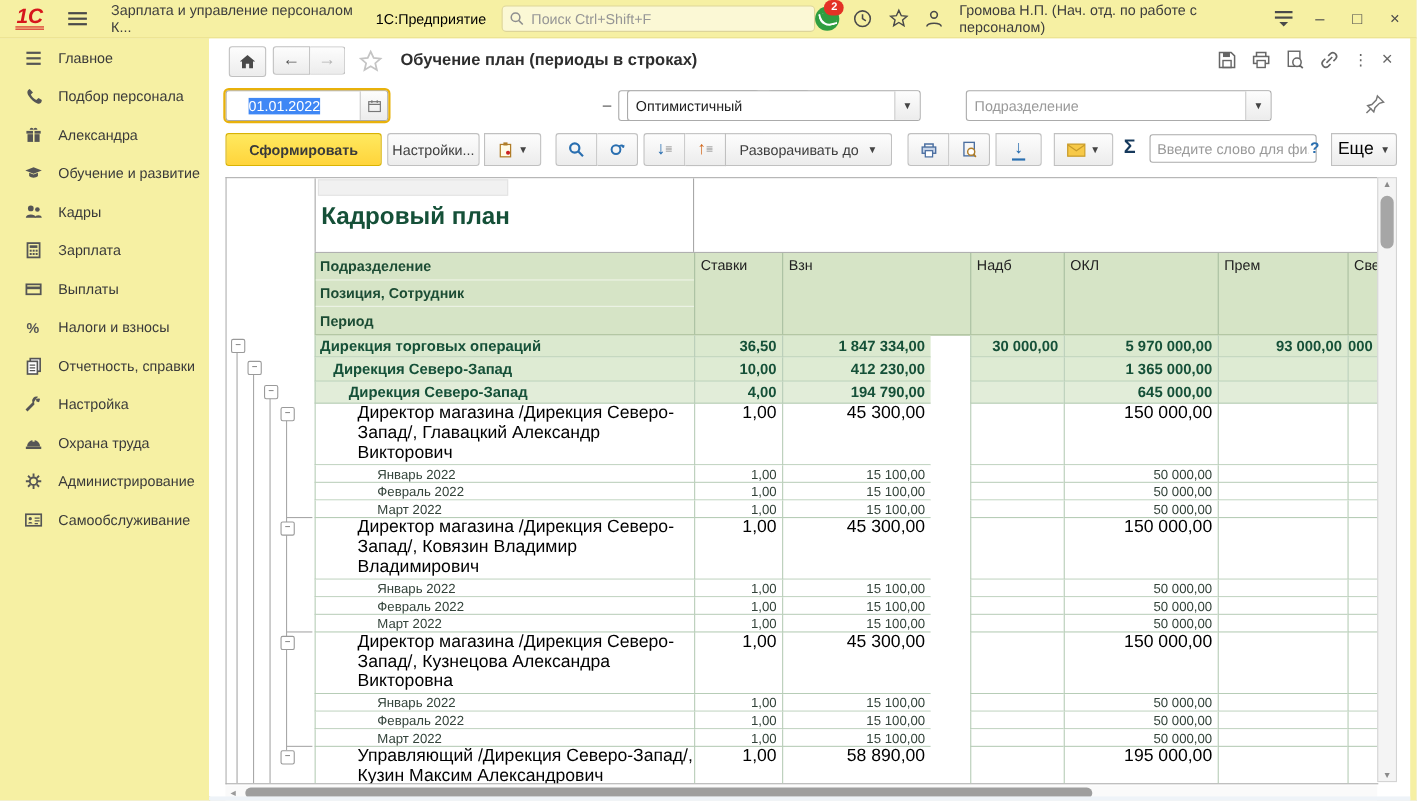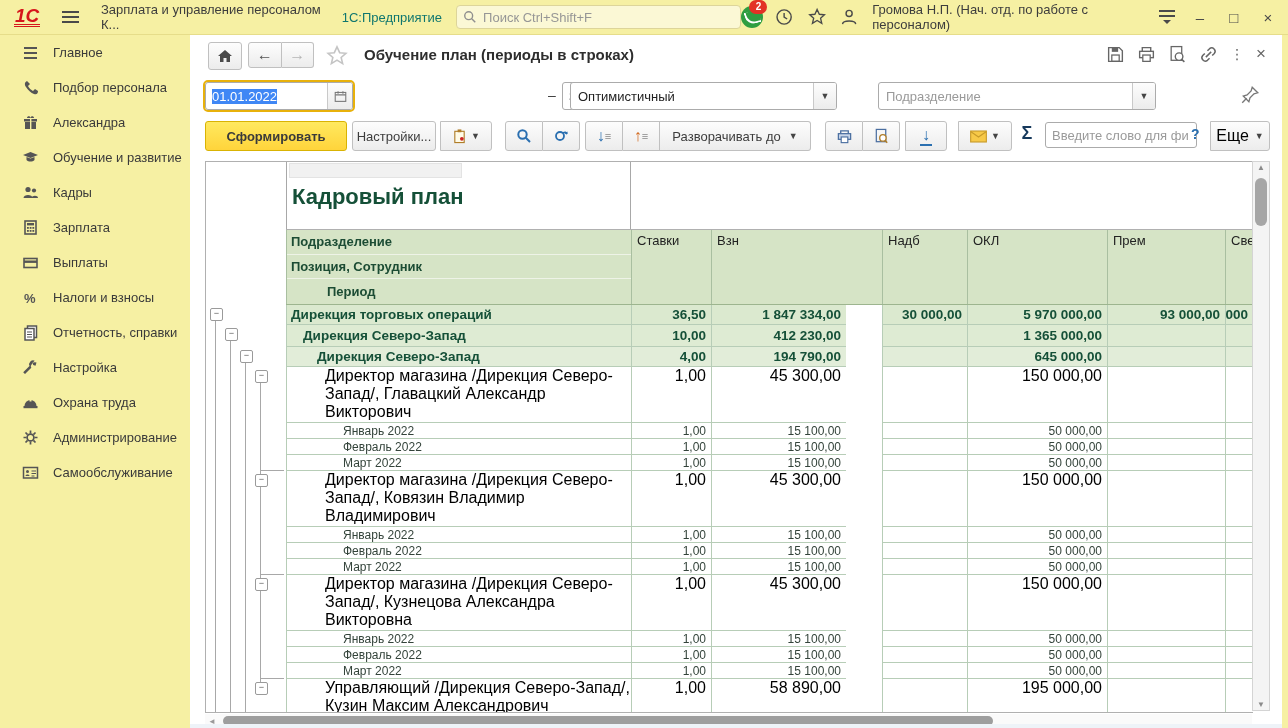--- a/index.html
+++ b/index.html
@@ -4,21 +4,21 @@
 <style>
   html,body{margin:0;padding:0;background:#d9d9d9;font-family:"Liberation Sans",sans-serif;}
   .screen{position:relative;width:1288px;height:728px;background:#fff;overflow:hidden;}
 
   
   .titlebar{position:absolute;left:0;top:0;width:1288px;height:34px;background:#f6f0a3;border-bottom:1px solid #e6dd8a;display:flex;align-items:center;}
   .tb-logo{margin-left:14px;color:#d6161c;font-weight:bold;font-style:italic;font-size:19px;border-bottom:3px double #d6161c;line-height:17px;padding:0 1px;}
   .tb-burger{margin-left:22px;width:18px;display:flex;flex-direction:column;gap:3px;cursor:pointer;}
   .tb-burger i{display:block;height:2px;background:#4a4a4a;}
   .tb-title{margin-left:22px;font-size:13px;color:#3d3d3d;}
-  .tb-product{margin-left:16px;font-size:13px;color:#0f766e;}
+  .tb-product{margin-left:16px;font-size:13px;color:#000000;}
   .tb-search{margin-left:14px;width:292px;height:22px;background:rgba(255,255,255,.55);border:1px solid #ddd59a;border-radius:4px;display:flex;align-items:center;padding:0 6px;color:#969696;font-size:13px;gap:6px;}
   .tb-right{margin-left:auto;display:flex;align-items:center;gap:14px;padding-right:10px;}
   .notif{position:relative;width:22px;height:22px;}
   .notif .ball{width:22px;height:22px;border-radius:50%;background:#2f9e41;position:absolute;left:0;top:0;}
   .notif .swoosh{position:absolute;left:4px;top:5px;width:13px;height:11px;border:2px solid #fff;border-top:none;border-right:none;border-radius:0 0 0 10px;transform:rotate(-15deg);}
   .notif .badge{position:absolute;right:-6px;top:-6px;min-width:14px;height:14px;border-radius:8px;background:#e33225;color:#fff;font-size:10px;font-weight:bold;text-align:center;line-height:14px;padding:0 2px;}
   .tb-user{font-size:13px;color:#3d3d3d;}
   .svcmenu{display:flex;flex-direction:column;align-items:center;gap:3px;width:20px;cursor:pointer;}
   .svcmenu i{display:block;height:2px;background:#4a4a4a;width:16px;}
   .svcmenu .car{width:0;height:0;border-left:4px solid transparent;border-right:4px solid transparent;border-top:4px solid #4a4a4a;}
@@ -47,21 +47,21 @@
   .nav-title{position:absolute;left:174px;top:11px;font-size:15px;font-weight:bold;color:#2e2e2e;}
   .nav-icons{position:absolute;right:16px;top:9px;display:flex;gap:12px;align-items:center;}
   .nav-icons .ni{cursor:pointer;display:flex;align-items:center;}
   .dots3{font-size:14px;color:#666;letter-spacing:0;line-height:10px;}
   .xclose{font-size:17px;color:#666;}
 
   
   .filterrow{position:absolute;left:0;top:40px;height:40px;right:0;}
   .datebox{position:absolute;top:7px;height:26px;display:flex;border:1px solid #ababab;border-radius:3px;background:#fff;overflow:hidden;}
   .datebox.focused{outline:2px solid #e8b10b;outline-offset:0;}
-  .datebox .dval{flex:1;display:flex;align-items:center;padding-left:6px;font-size:13px;color:#222;}
+  .datebox .dval{flex:1;display:flex;align-items:center;padding-left:20px;font-size:13px;color:#222;}
   .datebox .dval .sel{background:#3f87f5;color:#fff;}
   .datebox .calbtn{width:24px;border-left:1px solid #c9c9c9;background:linear-gradient(#fdfdfd,#ececec);display:flex;align-items:center;justify-content:center;cursor:pointer;}
   .dash{position:absolute;left:358px;top:12px;font-size:14px;color:#444;}
   .dots-btn{position:absolute;left:508px;top:7px;width:36px;height:26px;}
   .combo{position:absolute;top:7px;height:26px;border:1px solid #ababab;border-radius:3px;background:#fff;display:flex;overflow:hidden;}
   .combo .cval{flex:1;display:flex;align-items:center;padding-left:7px;font-size:13px;color:#222;white-space:nowrap;}
   .combo .cval.placeholder{color:#9a9a9a;}
   .combo .drop{width:22px;border-left:1px solid #c9c9c9;background:linear-gradient(#fdfdfd,#ececec);display:flex;align-items:center;justify-content:center;font-size:9px;color:#444;cursor:pointer;}
   .chk{position:absolute;left:852px;top:12px;width:15px;height:15px;border:1px solid #9a9a9a;border-radius:2px;background:#fff;cursor:pointer;}
   .pin{position:absolute;left:1050px;top:10px;cursor:pointer;}
@@ -90,21 +90,21 @@
   .tree .hline{position:absolute;height:1px;background:#a8a8a8;}
   .tree .tbox{position:absolute;width:11px;height:11px;background:#fff;border:1px solid #9a9a9a;border-radius:2px;font-size:9px;line-height:9px;text-align:center;color:#555;cursor:pointer;z-index:4;}
   .tcontent{margin-left:80px;}
   .title-row{height:67px;position:relative;border-bottom:1px solid #b0b0b0;}
   .title-cell{position:absolute;left:0;top:0;width:345px;height:67px;border-left:1px solid #a8a8a8;border-right:1px solid #a8a8a8;box-sizing:border-box;}
   .graybox{position:absolute;left:2px;top:1px;width:171px;height:13px;background:#f1f1f1;border:1px solid #e3e3e3;}
   .rpt-title{position:absolute;left:5px;top:22px;font-size:22px;font-weight:bold;color:#155038;}
   .thead{display:flex;height:75px;background:#d6e4c6;border-bottom:1px solid #9db58f;box-sizing:border-box;}
   .hname{width:345px;flex:none;display:flex;flex-direction:column;border-left:1px solid #a9bfa0;box-sizing:border-box;}
   .hname div{height:25px;box-sizing:border-box;border-bottom:1px solid #eef3e7;display:flex;align-items:center;padding-left:4px;font-size:13px;font-weight:bold;color:#1c4c34;}
-  .hname div:last-child{border-bottom:none;margin-left:36px;}
+  .hname div:last-child{border-bottom:none;}
   .hcol{box-sizing:border-box;border-left:1px solid #a9bfa0;padding:3px 0 0 5px;font-size:13px;color:#222;}
   .row{display:flex;box-sizing:border-box;}
   .cell{box-sizing:border-box;border-left:1px solid #b7cdb7;border-bottom:1px solid #b7cdb7;overflow:hidden;white-space:nowrap;}
   .cname{width:345px;flex:none;white-space:normal;}
   .cnum{text-align:right;padding-right:5px;}
   .r-group{font-weight:bold;font-size:13.5px;color:#155038;}
   .r-group .cell{background:#dbe9cf;display:flex;align-items:center;}
   .r-group .cnum{justify-content:flex-end;}
   .r-group.lv2 .cell{background:#deebd3;}
   .r-group.lv3 .cell{background:#e2edd9;}

